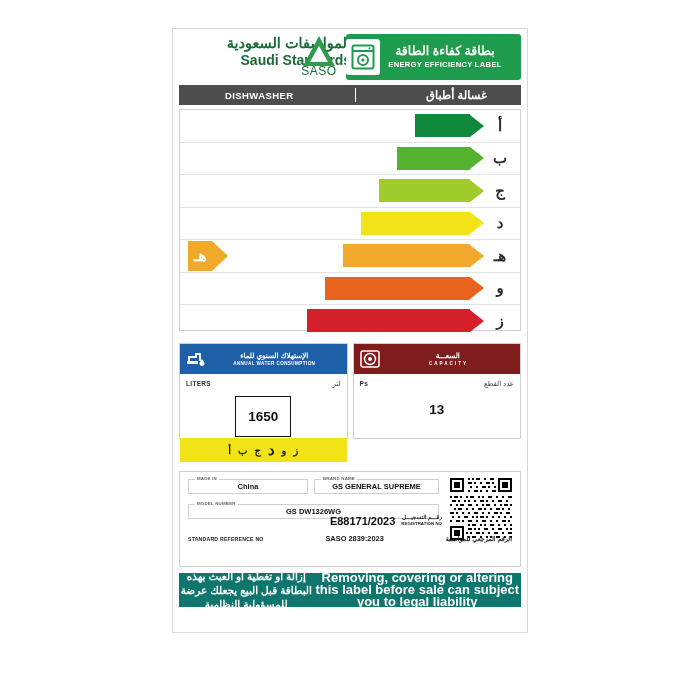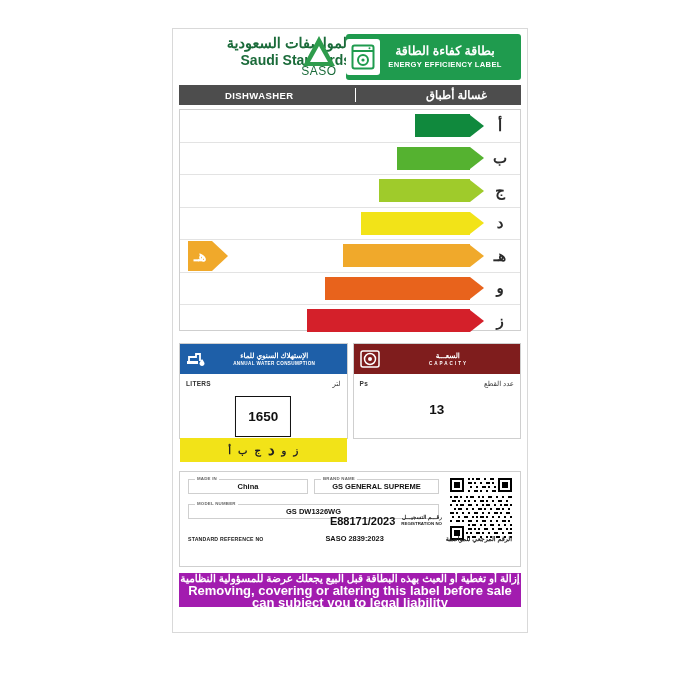--- a/index.html
+++ b/index.html
@@ -476,24 +476,24 @@
     font-size: 6.4px;
     font-weight: bold;
     color: #222;
     direction: rtl;
   }
 
   
   .footer {
     margin: 6px 6px 0 6px;
     height: 34px;
-    background: #a21caf;
+    background: #0f766e;
     color: #ffffff;
     display: flex;
-    flex-direction: column;
+    flex-direction: row;
     align-items: center;
     justify-content: center;
     text-align: center;
   }
   .footer-ar {
     font-size: 10.5px;
     font-weight: bold;
     direction: rtl;
     line-height: 14px;
   }

